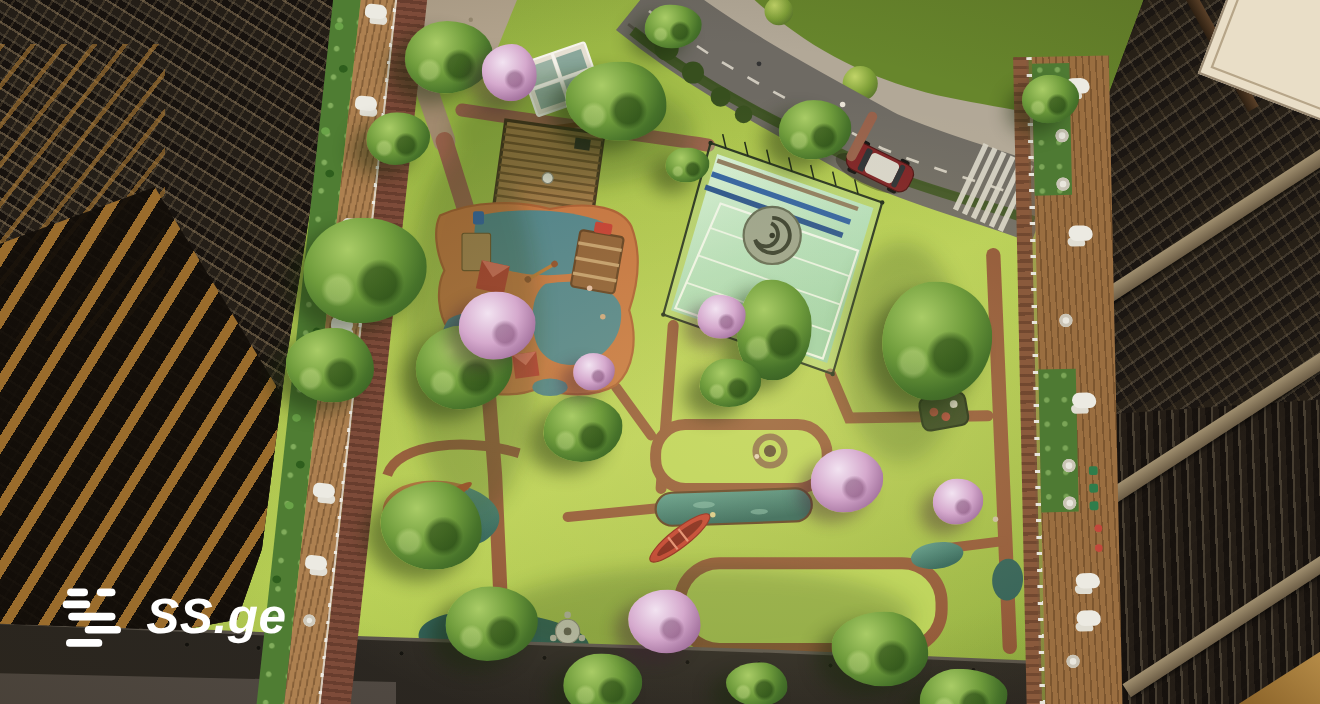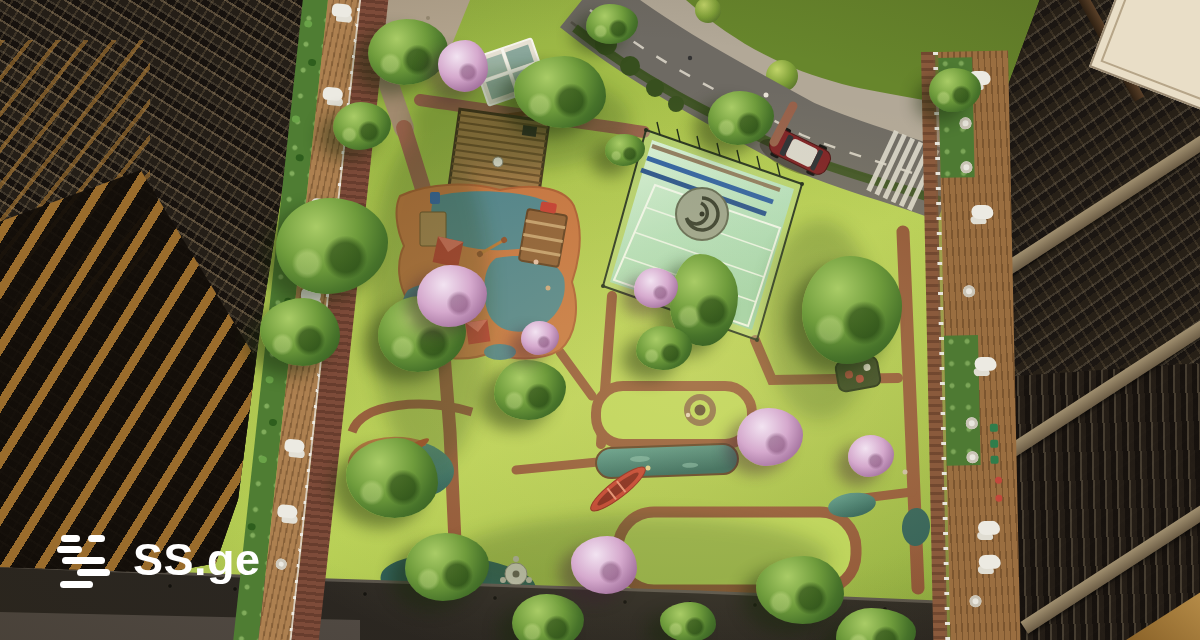--- a/index.html
+++ b/index.html
@@ -99,21 +99,21 @@
   
   .watermark{position:absolute;left:53px;top:531px;z-index:9;display:flex;align-items:center;}
   .wm-icon{position:relative;width:54px;height:56px;margin-top:2px;}
   .wm-icon i{position:absolute;height:7px;border-radius:4px;background:#fff;}
   .wm-b1a{left:8px;top:2px;width:19px;}
   .wm-b1b{left:35px;top:2px;width:17px;}
   .wm-b2{left:4px;top:13px;width:25px;}
   .wm-b3{left:9px;top:24px;width:43px;}
   .wm-b4{left:24px;top:36px;width:33px;}
   .wm-b5{left:7px;top:48px;width:33px;}
-  .wm-text{margin-left:26px;color:#fff;font-size:45px;font-weight:700;letter-spacing:.5px;line-height:56px;}
+  .wm-text{margin-left:26px;color:#fff;font-size:45px;font-weight:700;letter-spacing:.5px;line-height:56px;font-style:italic;}
 </style>
 </head>
 <body>
 
 <div class="stage">
   <div class="ground"></div>
 
   <svg class="gmap" viewBox="0 0 1200 640">
     <defs>
       <linearGradient id="mintg" x1="0" y1="0" x2="0.3" y2="1">

